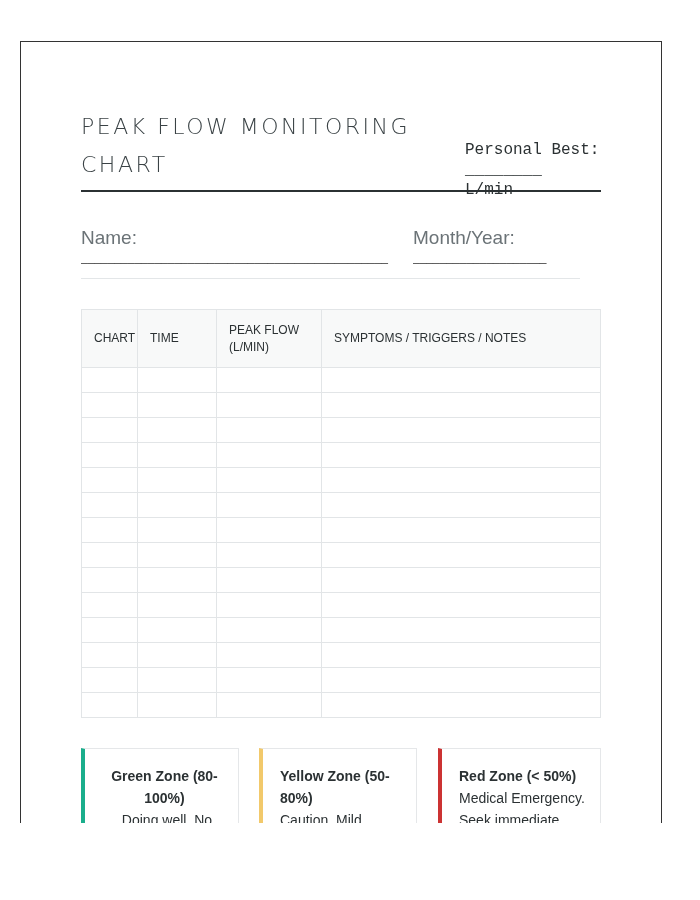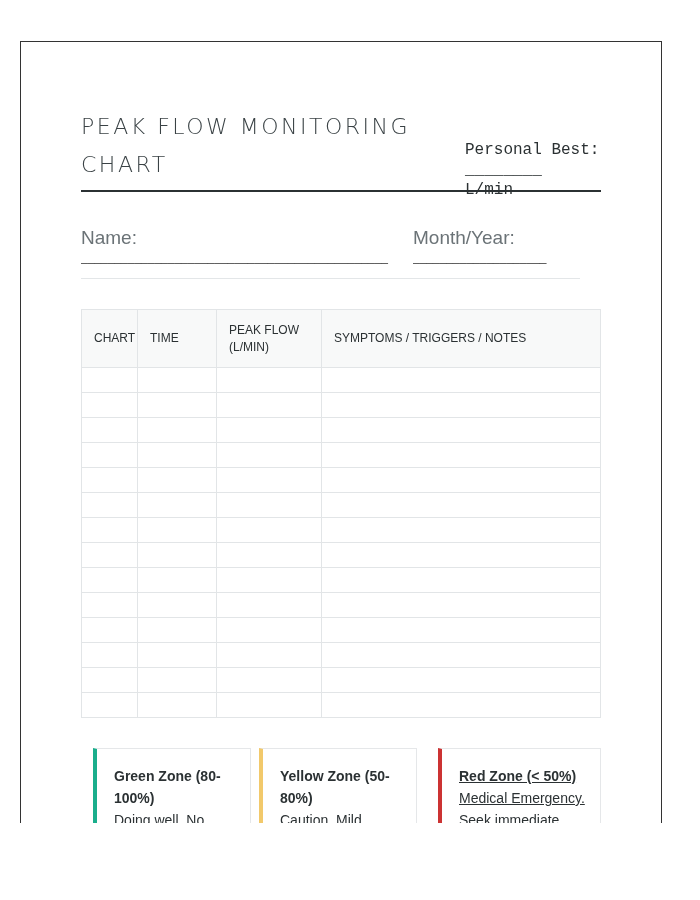--- a/index.html
+++ b/index.html
@@ -140,28 +140,28 @@
           <tr>
             <td></td>
             <td></td>
             <td></td>
             <td></td>
           </tr>
         </tbody>
     </table>
 
     <div class="zones">
-      <div class="zone" style="left: 12px; border-left-color: rgb(26, 174, 140);">
+      <div class="zone" style="left: 0px; border-left-color: rgb(26, 174, 140); text-align: center;">
         <div class="zone-title">Green Zone (80-100%)</div>
         <div class="zone-desc">Doing well. No</div>
       </div>
       <div class="zone" style="left: 178px; border-left-color: rgb(242, 201, 107);">
         <div class="zone-title">Yellow Zone (50-80%)</div>
         <div class="zone-desc">Caution. Mild</div>
       </div>
-      <div class="zone" style="left: 357px; width: 163px; border-left-color: rgb(204, 51, 51); text-decoration: underline;">
+      <div class="zone" style="left: 357px; width: 163px; border-left-color: rgb(204, 51, 51);">
         <div class="zone-title">Red Zone (&lt; 50%)</div>
         <div class="zone-desc">Medical Emergency. Seek immediate</div>
       </div>
     </div>
 
   </div>
 </div>
 
 </body></html>

